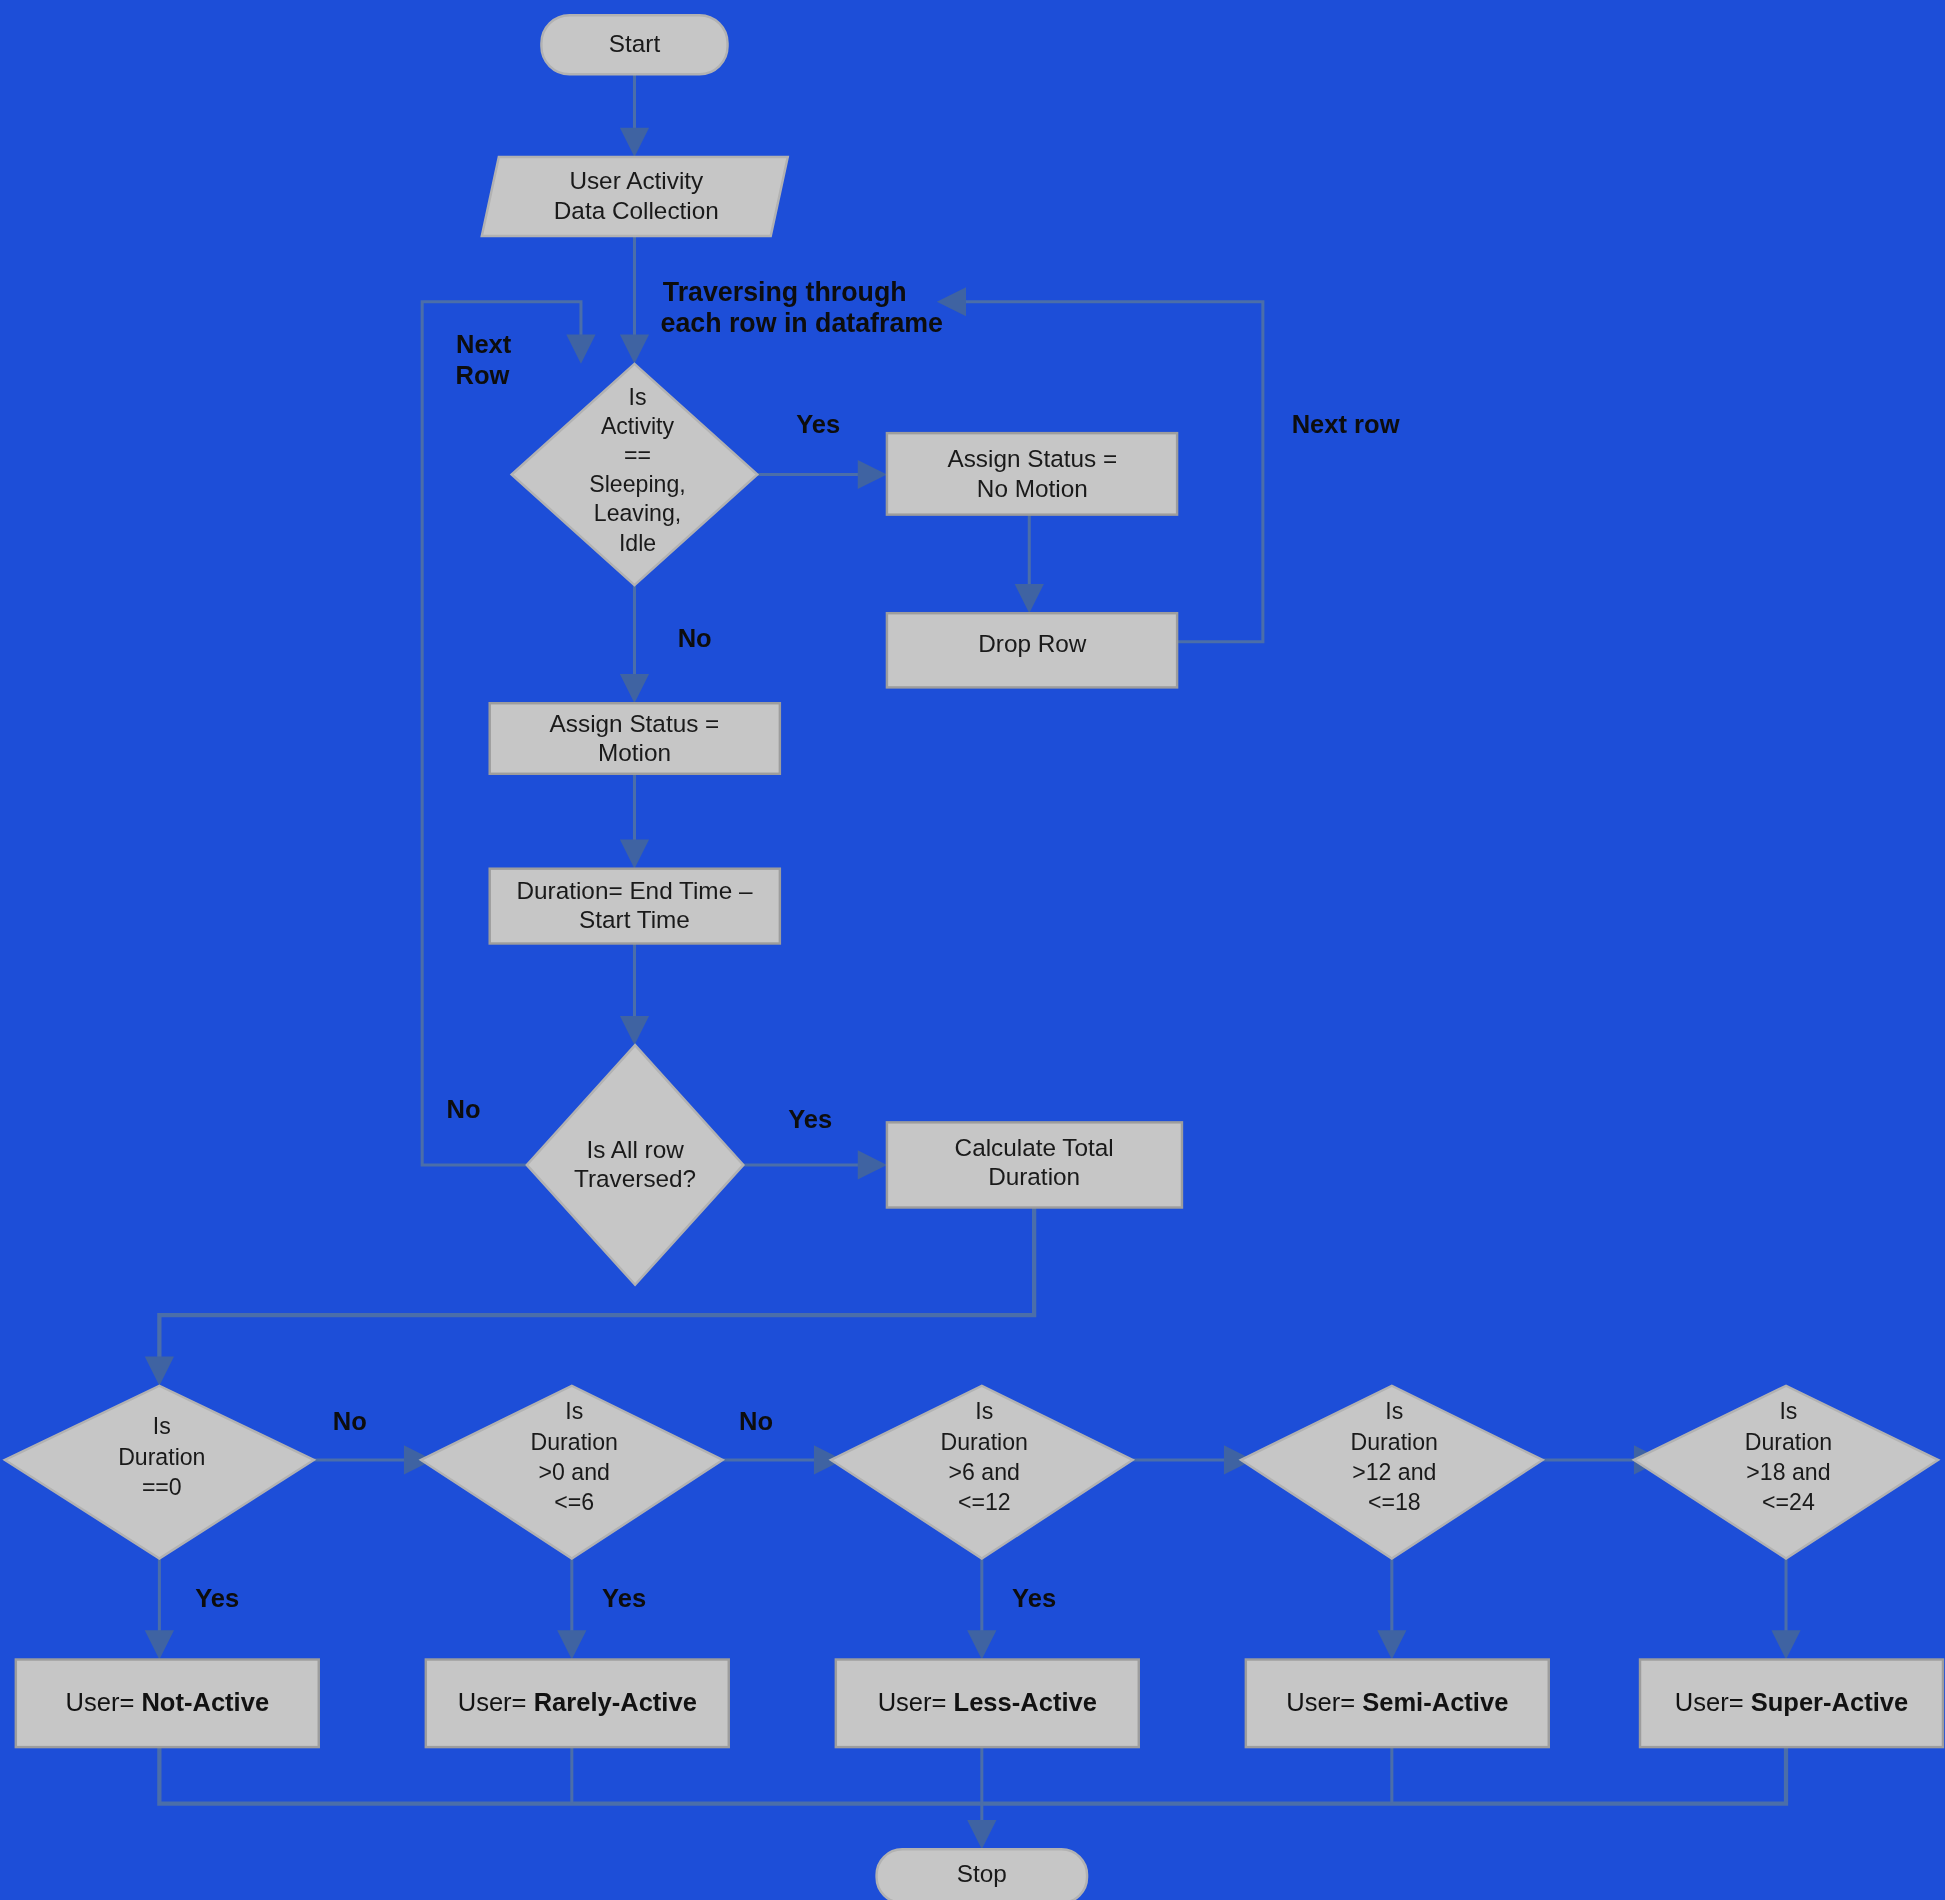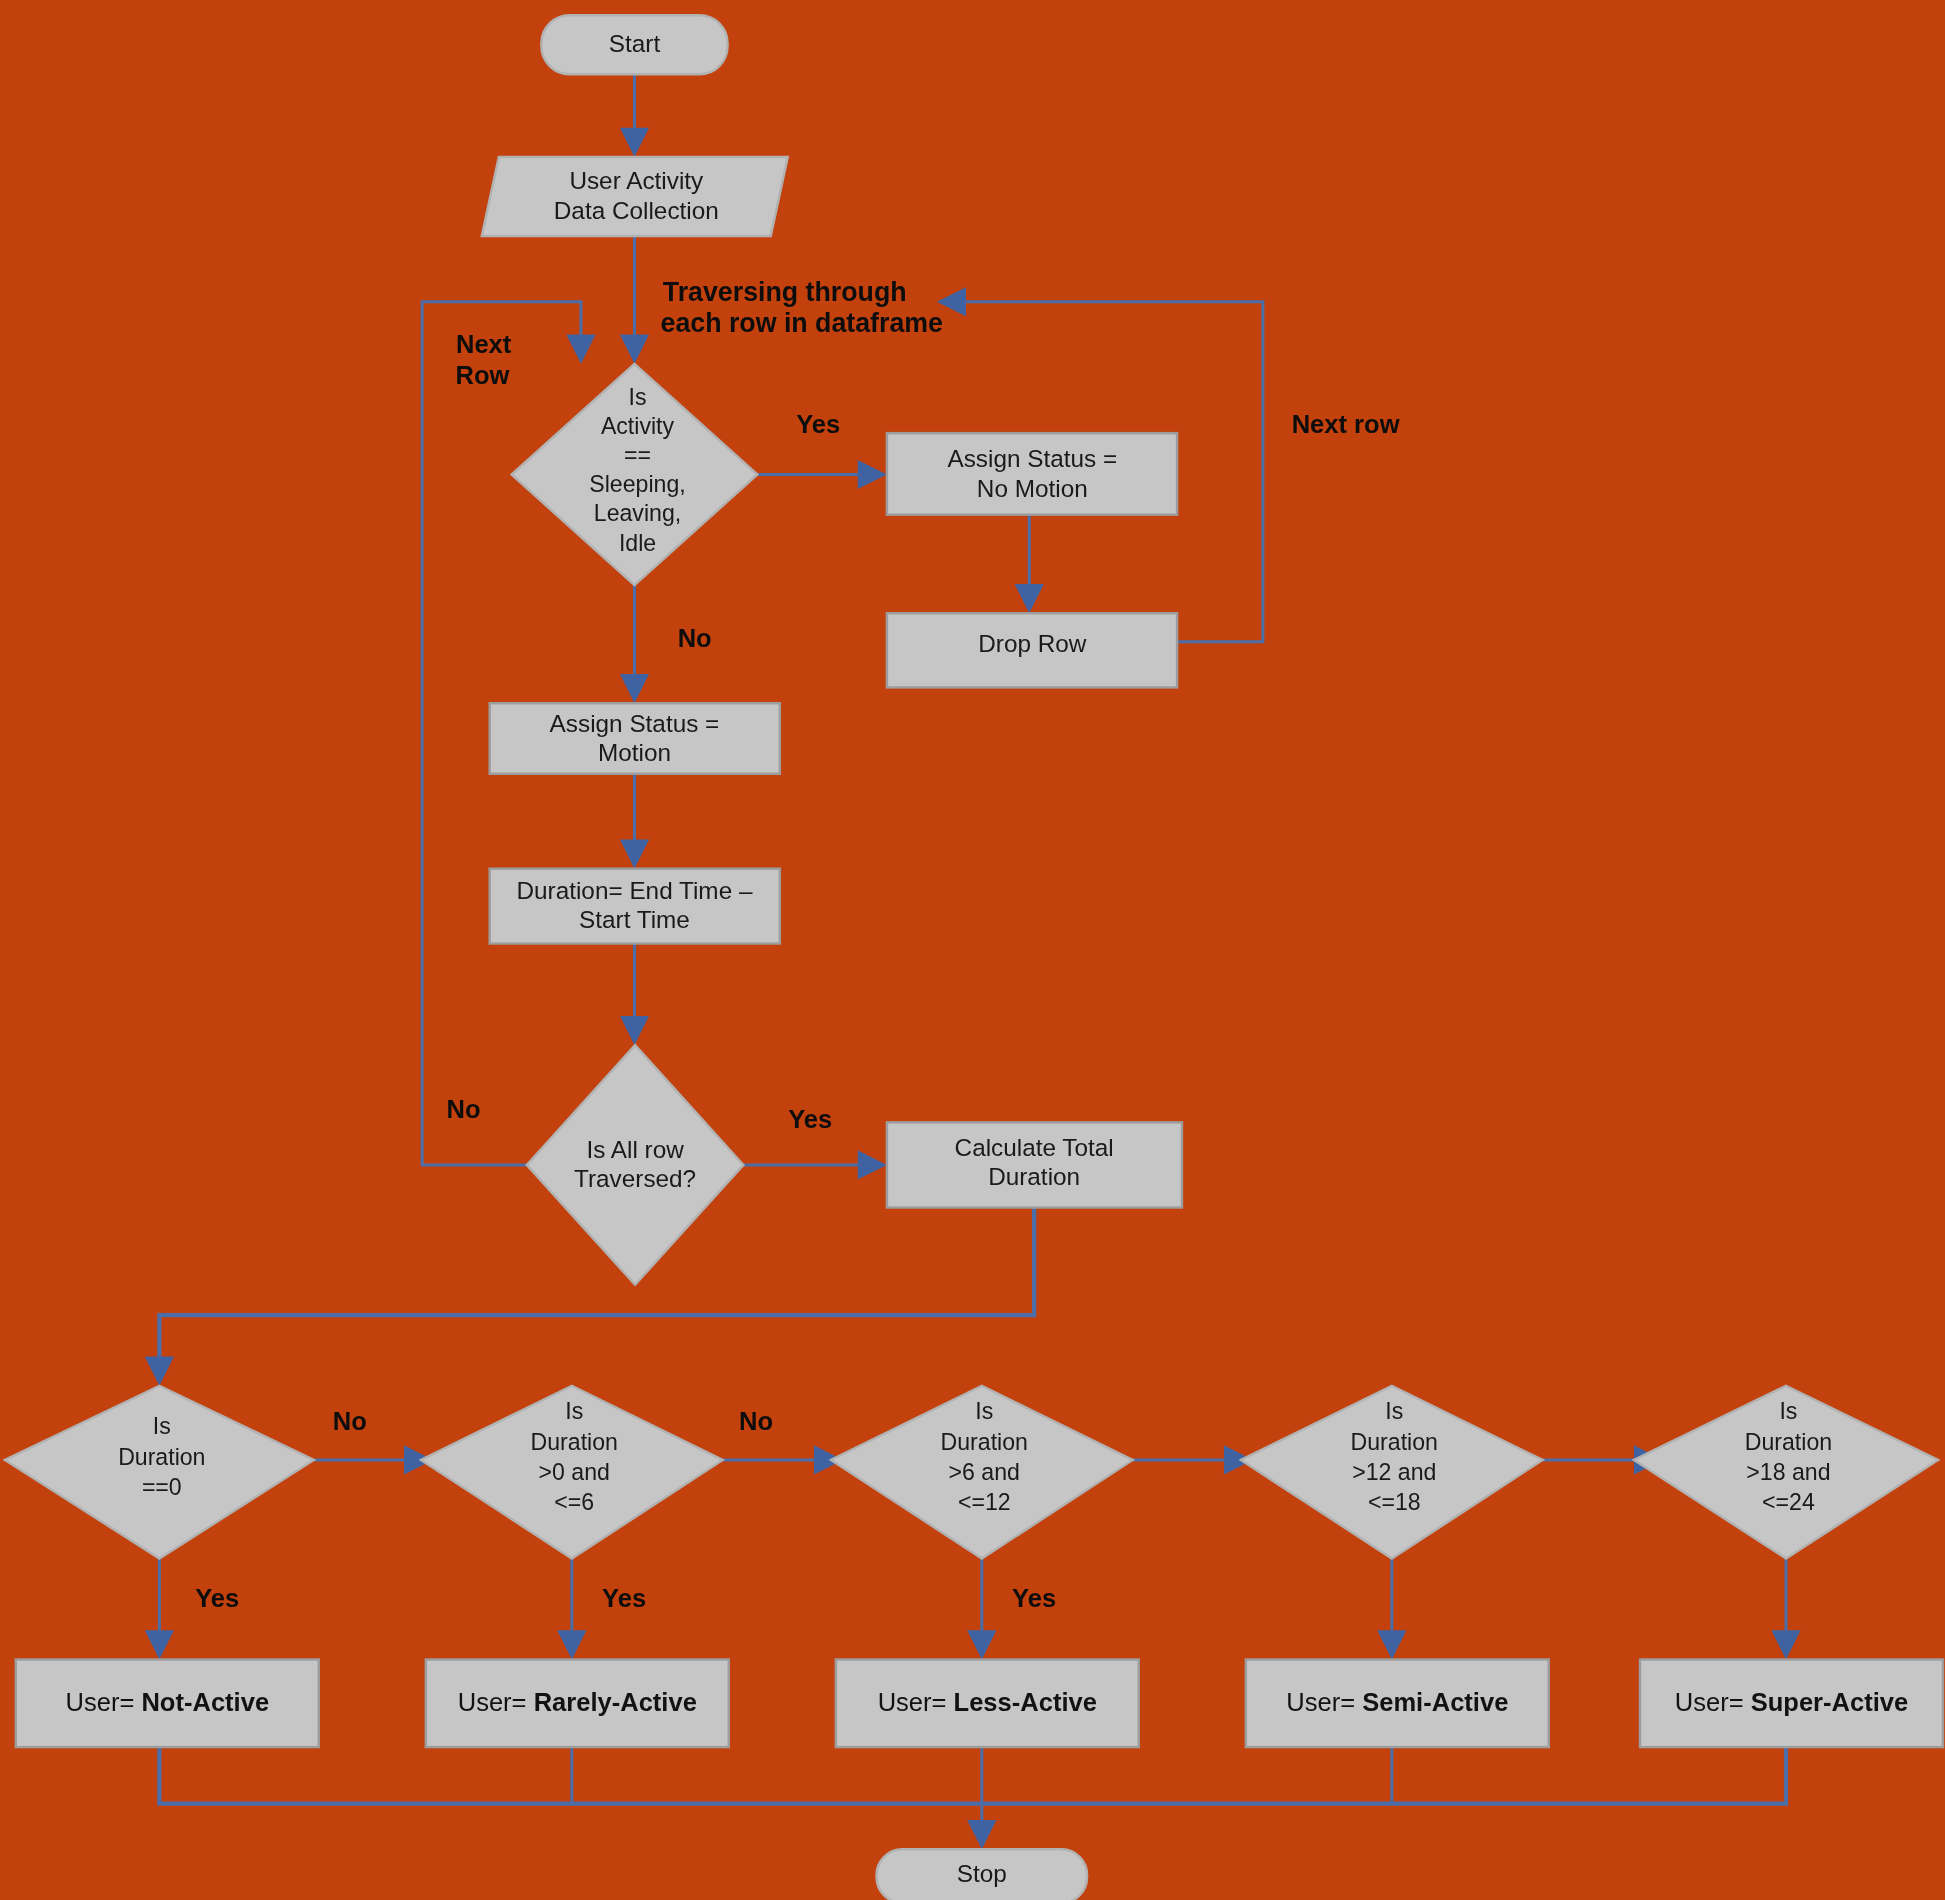--- a/index.html
+++ b/index.html
@@ -8,21 +8,21 @@
     padding: 0;
     background: #ffffff;
   }
   body {
     font-family: "Liberation Sans", sans-serif;
   }
   #flow-root {
     position: relative;
     width: 1946px;
     height: 1901px;
-    background: #c2410c;
+    background: #1d4ed8;
     overflow: hidden;
   }
   svg.flow-svg {
     position: absolute;
     top: 0;
     left: 0;
     width: 1946px;
     height: 1901px;
     display: block;
   }

